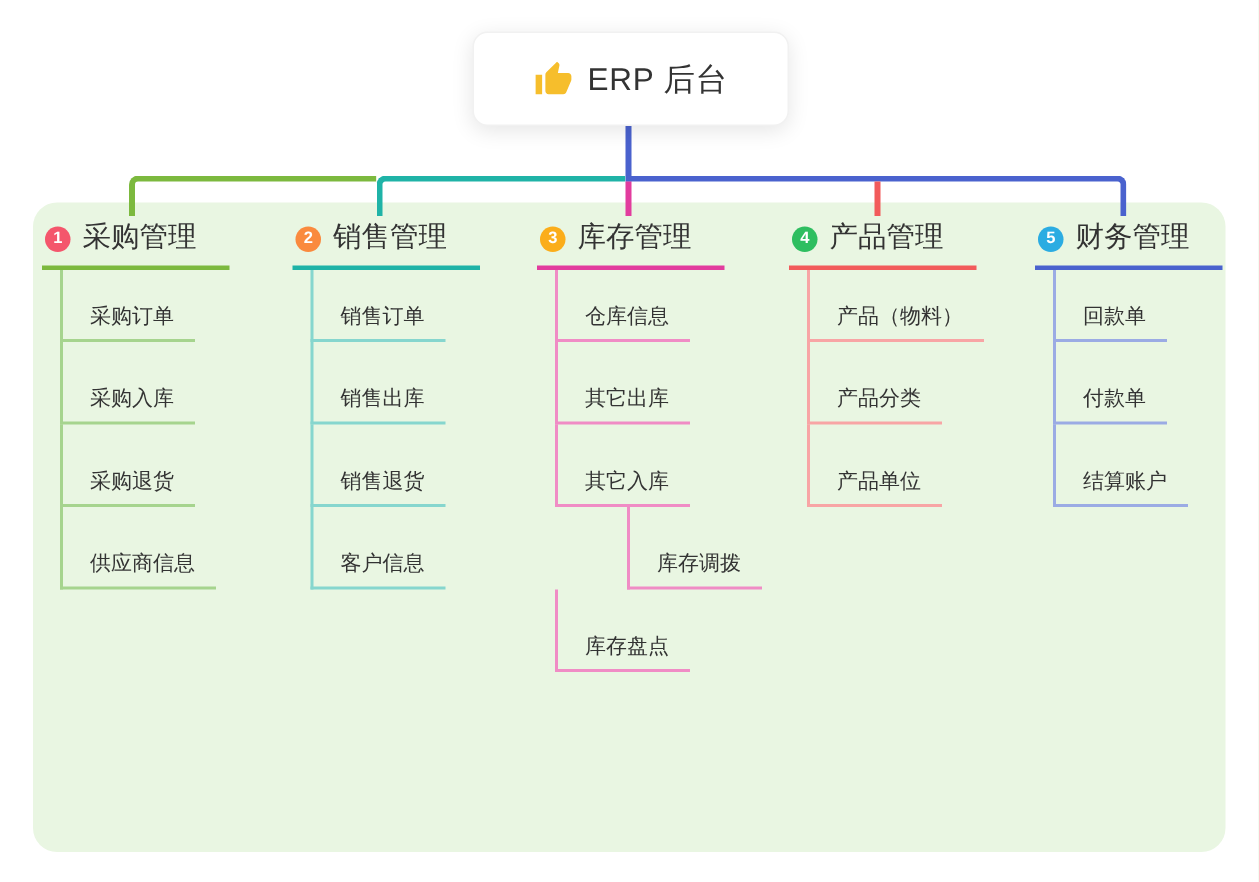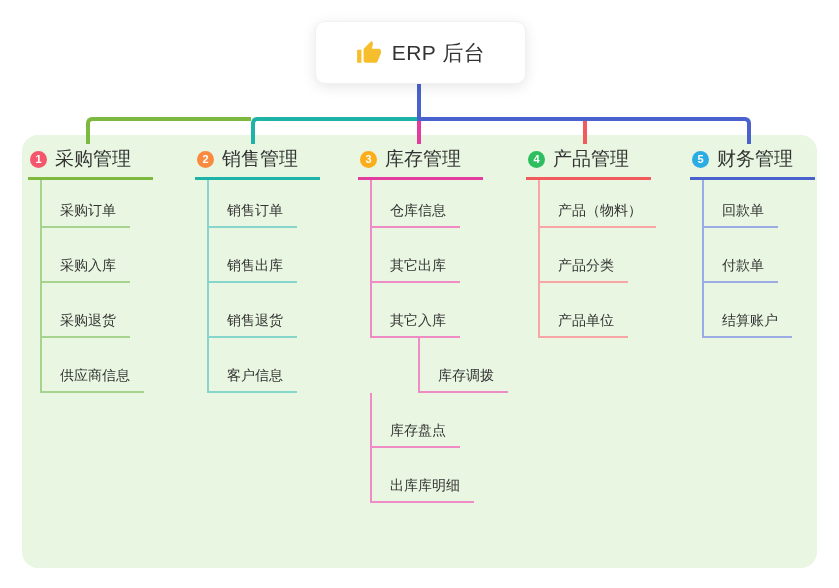--- a/index.html
+++ b/index.html
@@ -86,21 +86,20 @@
       </div></div>
     <div class="branch" style="left: 358px; top: 148px;"><div class="branch-title" style="border-bottom-color: rgb(226, 60, 158);">
         <span class="badge" style="background: rgb(251, 173, 26);">3</span>
         <span class="branch-label">库存管理</span>
       </div><div class="items">
         <div class="item" style="border-color: rgb(240, 140, 197);">仓库信息</div>
         <div class="item" style="border-color: rgb(240, 140, 197);">其它出库</div>
         <div class="item" style="border-color: rgb(240, 140, 197);">其它入库</div>
         <div class="item" style="border-color: rgb(240, 140, 197); margin-left: 48px;">库存调拨</div>
         <div class="item" style="border-color: rgb(240, 140, 197);">库存盘点</div>
-        <div class="item" style="border-color: rgb(240, 140, 197);">出库库明细</div>
       </div></div>
     <div class="branch" style="left: 526px; top: 148px;"><div class="branch-title" style="border-bottom-color: rgb(242, 91, 91);">
         <span class="badge" style="background: rgb(46, 190, 96);">4</span>
         <span class="branch-label">产品管理</span>
       </div><div class="items">
         <div class="item" style="border-color: rgb(248, 165, 165);">产品（物料）</div>
         <div class="item" style="border-color: rgb(248, 165, 165);">产品分类</div>
         <div class="item" style="border-color: rgb(248, 165, 165);">产品单位</div>
       </div></div>
     <div class="branch" style="left: 690px; top: 148px;"><div class="branch-title" style="border-bottom-color: rgb(74, 98, 206);">

